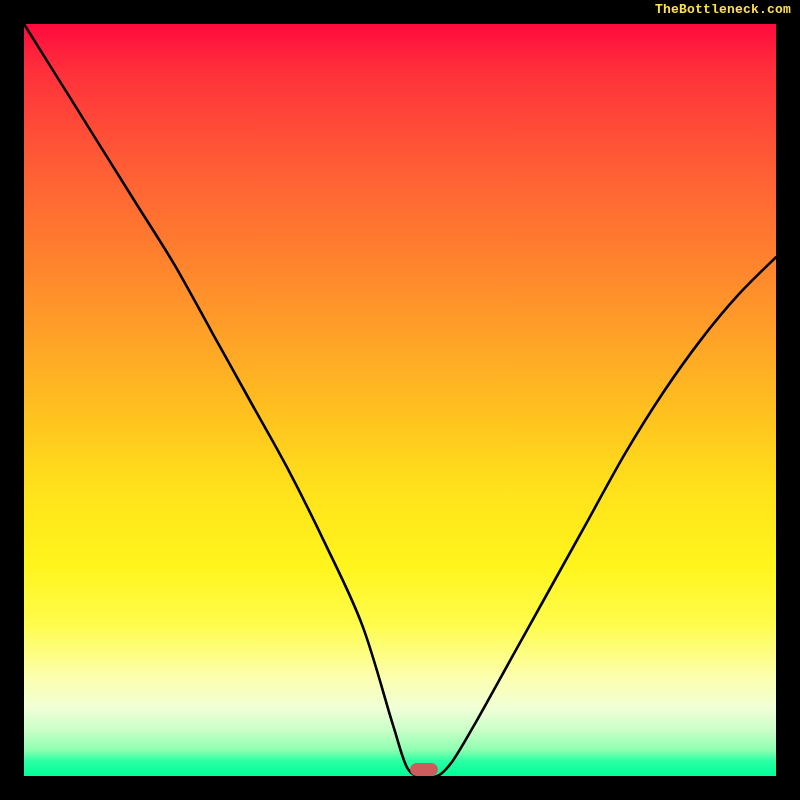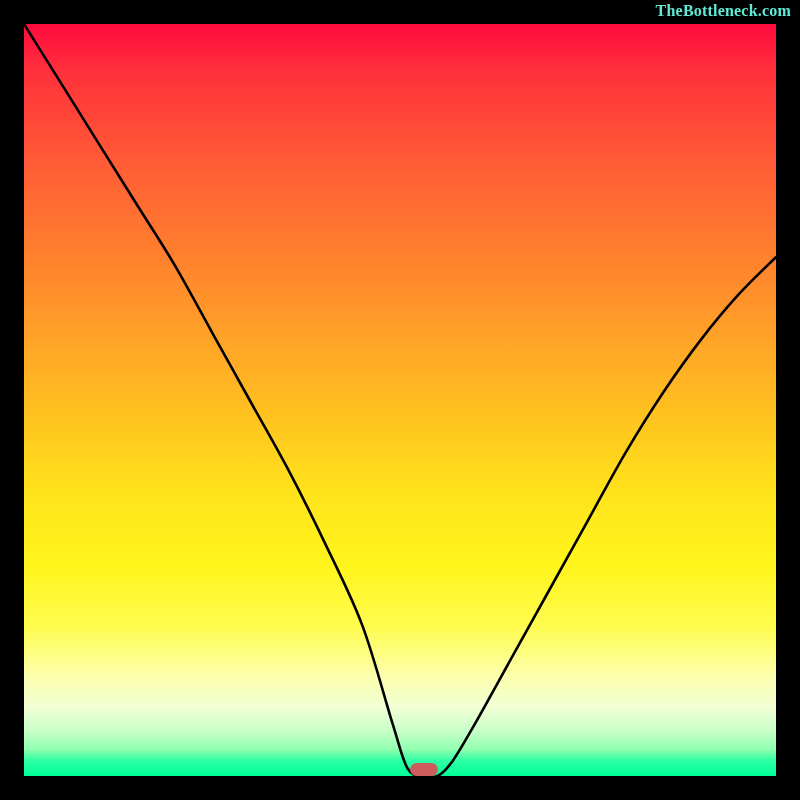--- a/index.html
+++ b/index.html
@@ -57,24 +57,24 @@
     position: absolute;
     width: 28px;
     height: 13px;
     background: #cd5c5c;
     border-radius: 7px;
   }
   .watermark {
     position: absolute;
     top: 2px;
     right: 9px;
-    font-family: Liberation Serif, serif;
-    font-size: 16px;
+    font-family: Liberation Mono, monospace;
+    font-size: 13px;
     font-weight: bold;
-    color: #5eead4;
+    color: #fde047;
     letter-spacing: 0.2px;
   }
 </style>
 </head>
 <body>
 
 <div class="frame">
   <div class="plot-area">
     <div class="gradient"></div>
 

